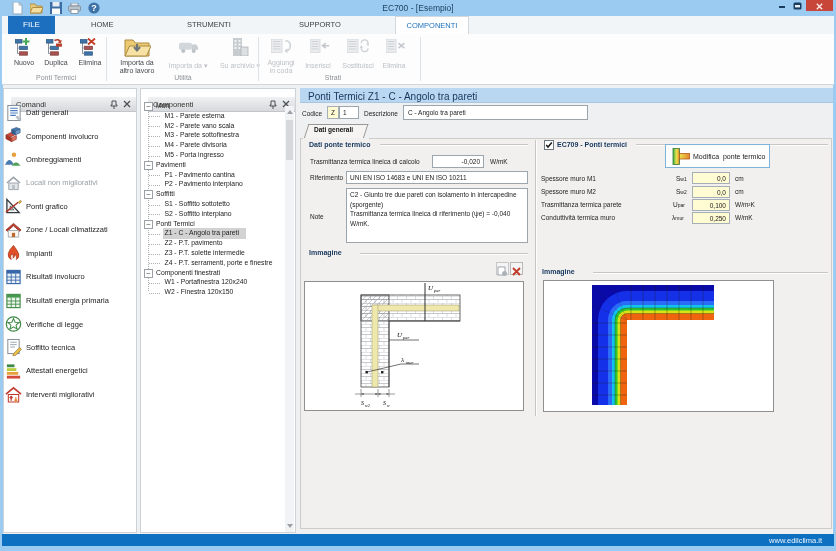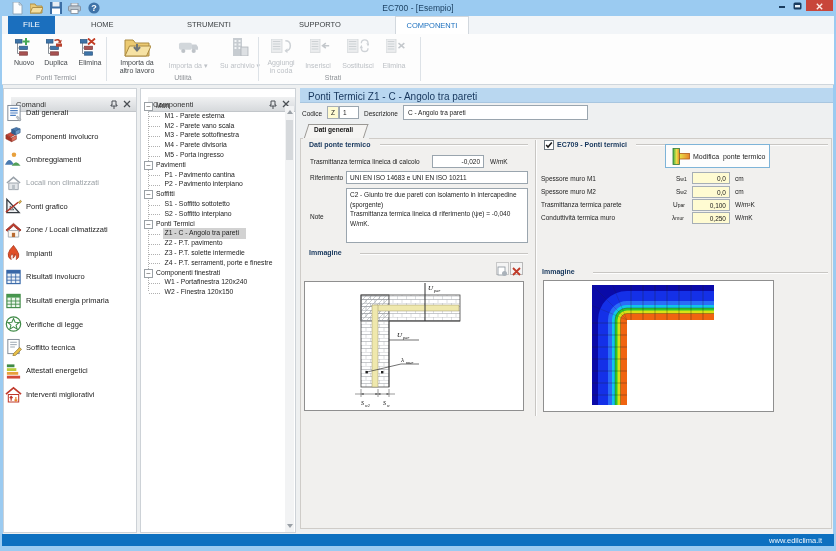--- a/index.html
+++ b/index.html
@@ -211,21 +211,21 @@
       <circle cx="9.5" cy="3.5" r="2.4" fill="#e8a03c"></circle>
       <path d="M0 14 Q4.5 4 9.5 14 z" fill="#4a7ab0"></path>
       <path d="M7 15 Q11.5 7.5 16.5 15 z" fill="#53a05a"></path>
     </svg>
   <div class="citem" style="left:26px;top:155px">Ombreggiamenti</div>
   <svg class="abs" style="left:5px;top:174px" width="17" height="18" viewBox="0 0 18 18">
       <path d="M2 9 L9 3 L16 9" fill="none" stroke="#9aa2aa" stroke-width="1.6"></path>
       <path d="M4 9 h10 v7 h-10 z" fill="#e3e6e9" stroke="#9aa2aa" stroke-width="1"></path>
       <rect x="7.5" y="11" width="3" height="5" fill="#b9c0c6"></rect>
     </svg>
-  <div class="citem cdis" style="left:26px;top:178px">Locali non climatizzati</div>
+  <div class="citem cdis" style="left:26px;top:178px">Locali non migliorativi</div>
   <svg class="abs" style="left:5px;top:197px" width="17" height="18" viewBox="0 0 18 18">
       <path d="M2 2 L2 16 L15 16 z" fill="#eef0f2" stroke="#343a40" stroke-width="1.4"></path>
       <path d="M5.5 9 L5.5 13 L9.5 13 z" fill="#fff" stroke="#343a40" stroke-width="0.8"></path>
       <path d="M1 15.5 L14 5" stroke="#b03326" stroke-width="1.6"></path>
       <path d="M14 5 l2.5 -2 1 1.2 -2 2.3 z" fill="#e0b24a" stroke="#8c6f2a" stroke-width="0.6"></path>
     </svg>
   <div class="citem" style="left:26px;top:202px">Ponti grafico</div>
   <svg class="abs" style="left:5px;top:221px" width="17" height="18" viewBox="0 0 18 18">
       <path d="M1 9 L9 2 L17 9 l-1.4 1.4 L9 4.6 L2.4 10.4 z" fill="#c0392b" stroke="#8e2a1e" stroke-width="0.8"></path>
       <path d="M3.5 9.5 h11 v7 h-11 z" fill="#fdf6ee" stroke="#9aa2aa" stroke-width="0.9"></path>

